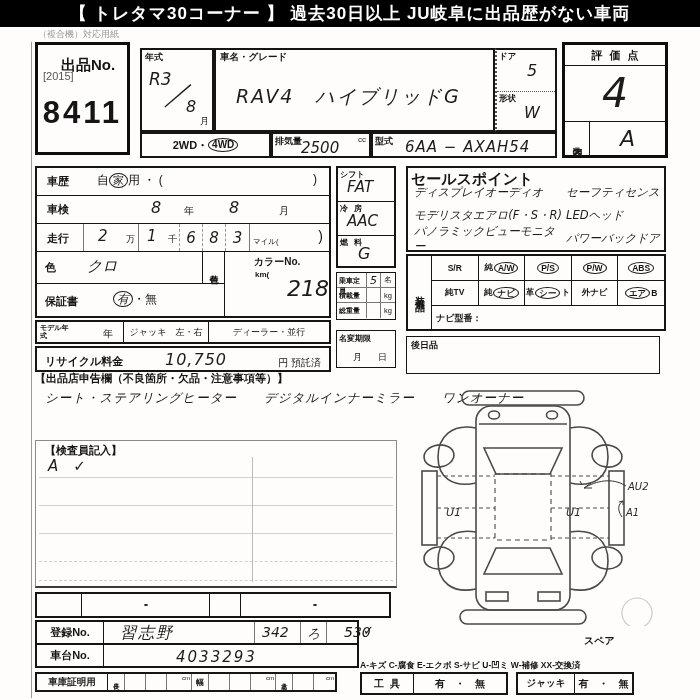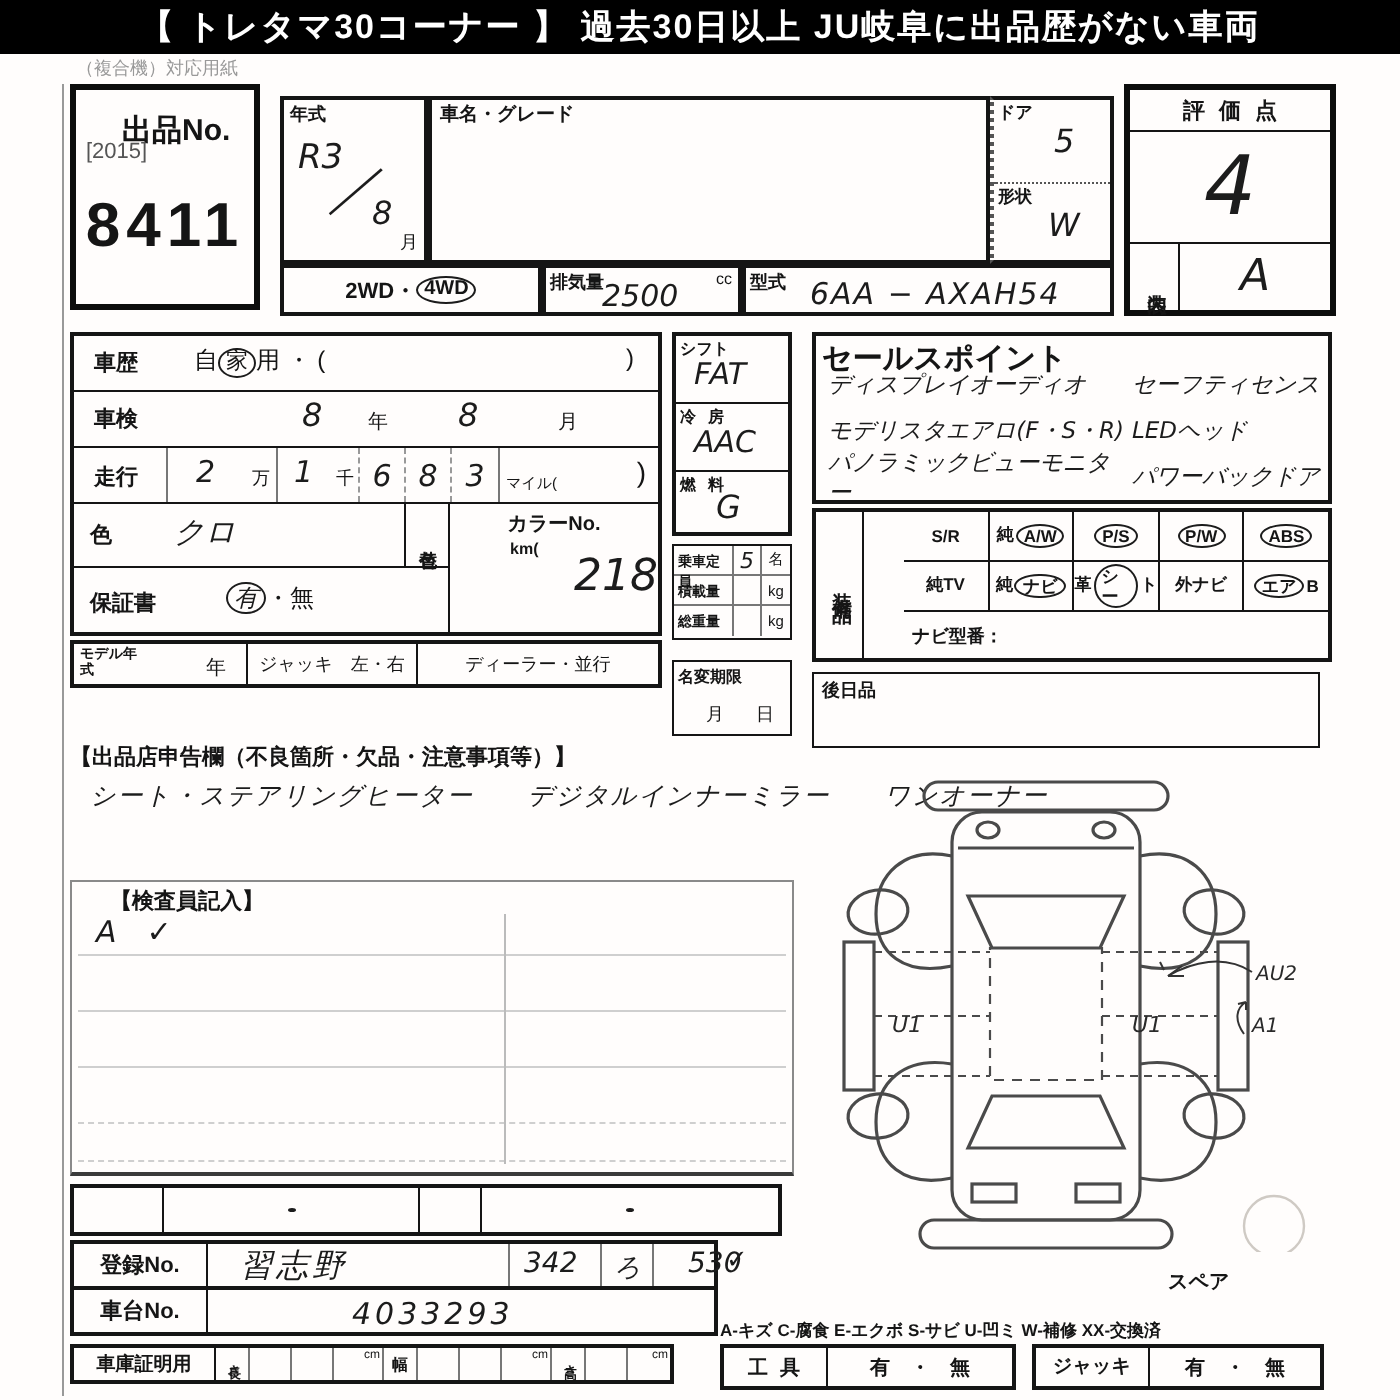--- a/index.html
+++ b/index.html
@@ -49,20 +49,21 @@
   <div class="abs bd2" style="left:140px;top:48px;width:74px;height:84px;">
     <div class="abs lbl" style="left:3px;top:1px;">年式</div>
     <div class="abs hw" style="left:7px;top:19px;font-size:17px;">R3</div>
     <div class="abs hw" style="left:22px;top:26px;font-size:27px;">／</div>
     <div class="abs hw" style="left:44px;top:47px;font-size:16px;">8</div>
     <div class="abs" style="right:3px;bottom:2px;font-size:9px;">月</div>
   </div>
 
   <div class="abs bd2" style="left:214px;top:48px;width:281px;height:84px;">
     <div class="abs lbl" style="left:4px;top:1px;font-size:9.5px;">車名・グレード</div>
+    <div class="abs hw" style="left:20px;top:34px;font-size:19px;letter-spacing:2px;">RAV4　ハイブリッドG</div>
   </div>
 
   <div class="abs" style="left:495px;top:48px;width:62px;height:84px;border:2px solid #151515;border-left:2px dotted #555;">
     <div class="abs" style="left:0;top:0;width:100%;height:42px;border-bottom:1.5px dotted #555;">
       <span class="abs" style="left:2px;top:1px;font-size:8.5px;font-weight:700;">ドア</span>
       <span class="abs hw" style="left:30px;top:11px;font-size:16px;">5</span>
     </div>
     <div class="abs" style="left:0;top:42px;width:100%;height:40px;">
       <span class="abs" style="left:2px;top:1px;font-size:8.5px;font-weight:700;">形状</span>
       <span class="abs hw" style="left:27px;top:11px;font-size:16px;">W</span>
@@ -171,20 +172,25 @@
       <span class="abs" style="right:10px;top:5px;font-size:10px;">年</span>
     </div>
     <div class="ctr" style="width:84px;border-right:1.5px solid #151515;font-size:9px;">
       <span>ジャッキ　左・右</span>
     </div>
     <div class="ctr" style="flex:1;font-size:9px;">
       <span>ディーラー・並行</span>
     </div>
   </div>
 
+  <div class="abs bd2" style="left:35px;top:346px;width:296px;height:26px;">
+    <span class="abs" style="left:8px;top:6px;font-size:11px;font-weight:700;">リサイクル料金</span>
+    <span class="abs hw" style="left:128px;top:2px;font-size:16px;letter-spacing:1px;">10,750</span>
+    <span class="abs" style="right:8px;top:8px;font-size:10px;">円 預託済</span>
+  </div>
 
   <div class="abs bd2" style="left:336px;top:166px;width:60px;height:102px;">
     <div style="position:relative;height:33px;border-bottom:1.5px solid #151515;">
       <span class="abs" style="left:2px;top:1px;font-size:8px;font-weight:700;">シフト</span>
       <span class="abs hw" style="left:9px;top:10px;font-size:15px;">FAT</span>
     </div>
     <div style="position:relative;height:33px;border-bottom:1.5px solid #151515;">
       <span class="abs" style="left:2px;top:1px;font-size:8px;font-weight:700;letter-spacing:6px;">冷房</span>
       <span class="abs hw" style="left:9px;top:10px;font-size:15px;">AAC</span>
     </div>
@@ -231,21 +237,21 @@
           <span class="sp-l hw">モデリスタエアロ(F・S・R)</span>
           <span class="sp-r hw">LEDヘッド</span>
         </div>
       <div class="sp-row">
           <span class="sp-l hw">パノラミックビューモニター</span>
           <span class="sp-r hw">パワーバックドア</span>
         </div>
     </div>
   </div>
 
-  <div class="abs bd2 row" style="left:406px;top:254px;width:260px;height:77px;gap:20px;">
+  <div class="abs bd2 row" style="left:406px;top:254px;width:260px;height:77px;">
     <div class="ctr" style="width:23px;border-right:1.5px solid #151515;">
       <span class="vtx" style="font-size:10px;font-weight:700;letter-spacing:3px;">装備品</span>
     </div>
     <div style="flex:1;display:flex;flex-direction:column;">
       <div id="equip-grid">
           <div class="eq-row">
             <div class="eq-cell">
               <span>S/R</span>
             </div>
             <div class="eq-cell">
@@ -291,21 +297,21 @@
   </div>
 
   <div class="abs bd" style="left:406px;top:336px;width:254px;height:38px;">
     <span class="abs" style="left:4px;top:2px;font-size:9px;font-weight:700;">後日品</span>
   </div>
 
   <div class="abs" style="left:35px;top:371px;font-size:11px;font-weight:700;">【出品店申告欄（不良箇所・欠品・注意事項等）】</div>
   <div class="abs hw" style="left:45px;top:390px;font-size:12.5px;letter-spacing:1px;">シート・ステアリングヒーター　　デジタルインナーミラー　　ワンオーナー</div>
 
   <div class="abs" style="left:35px;top:440px;width:362px;height:148px;border:1px solid #8a8a8a;border-bottom:2px solid #3a3a3a;">
-    <span class="abs" style="left:19px;top:2px;font-size:11px;font-weight:700;background:#fffdfc;padding-right:4px;">【検査員記入】</span>
+    <span class="abs" style="left:9px;top:2px;font-size:11px;font-weight:700;background:#fffdfc;padding-right:4px;">【検査員記入】</span>
     <div class="ins-line" style="top:36px;"></div>
     <div class="ins-line" style="top:64px;"></div>
     <div class="ins-line" style="top:92px;"></div>
     <div class="ins-line" style="top:120px;border-top-style:dashed;"></div>
     <div class="ins-line" style="top:139px;border-top-style:dashed;"></div>
     <div class="abs" style="left:216px;top:16px;bottom:4px;border-left:1px solid #bbb;"></div>
     <span class="abs hw" style="left:12px;top:16px;font-size:15px;">A　✓</span>
   </div>
 
   <svg class="abs" style="left:400px;top:386px;" width="292" height="240" viewBox="0 0 292 240">
@@ -424,18 +430,18 @@
     <div style="flex:1;position:relative;">
         <span class="abs" style="right:1px;top:1px;font-size:6px;">cm</span>
       </div>
   </div>
 
   <div class="abs" style="left:360px;top:660px;font-size:8.5px;font-weight:700;">A-キズ C-腐食 E-エクボ S-サビ U-凹ミ W-補修 XX-交換済</div>
   <div class="abs bd2 row" style="left:360px;top:672px;width:148px;height:23px;">
     <div class="ctr" style="width:46px;border-right:1.5px solid #151515;font-size:10px;font-weight:700;letter-spacing:6px;padding-left:5px;">工具</div>
     <div class="ctr" style="flex:1;font-size:10px;font-weight:700;">有　・　無</div>
   </div>
-  <div class="abs bd2 row" style="left:516px;top:672px;width:146px;height:23px;">
+  <div class="abs bd2 row" style="left:516px;top:672px;width:118px;height:23px;">
     <div class="ctr" style="width:56px;border-right:1.5px solid #151515;font-size:9.5px;font-weight:700;">ジャッキ</div>
     <div class="ctr" style="flex:1;font-size:10px;font-weight:700;">有　・　無</div>
   </div>
 
 </div>
 
 </body></html>

